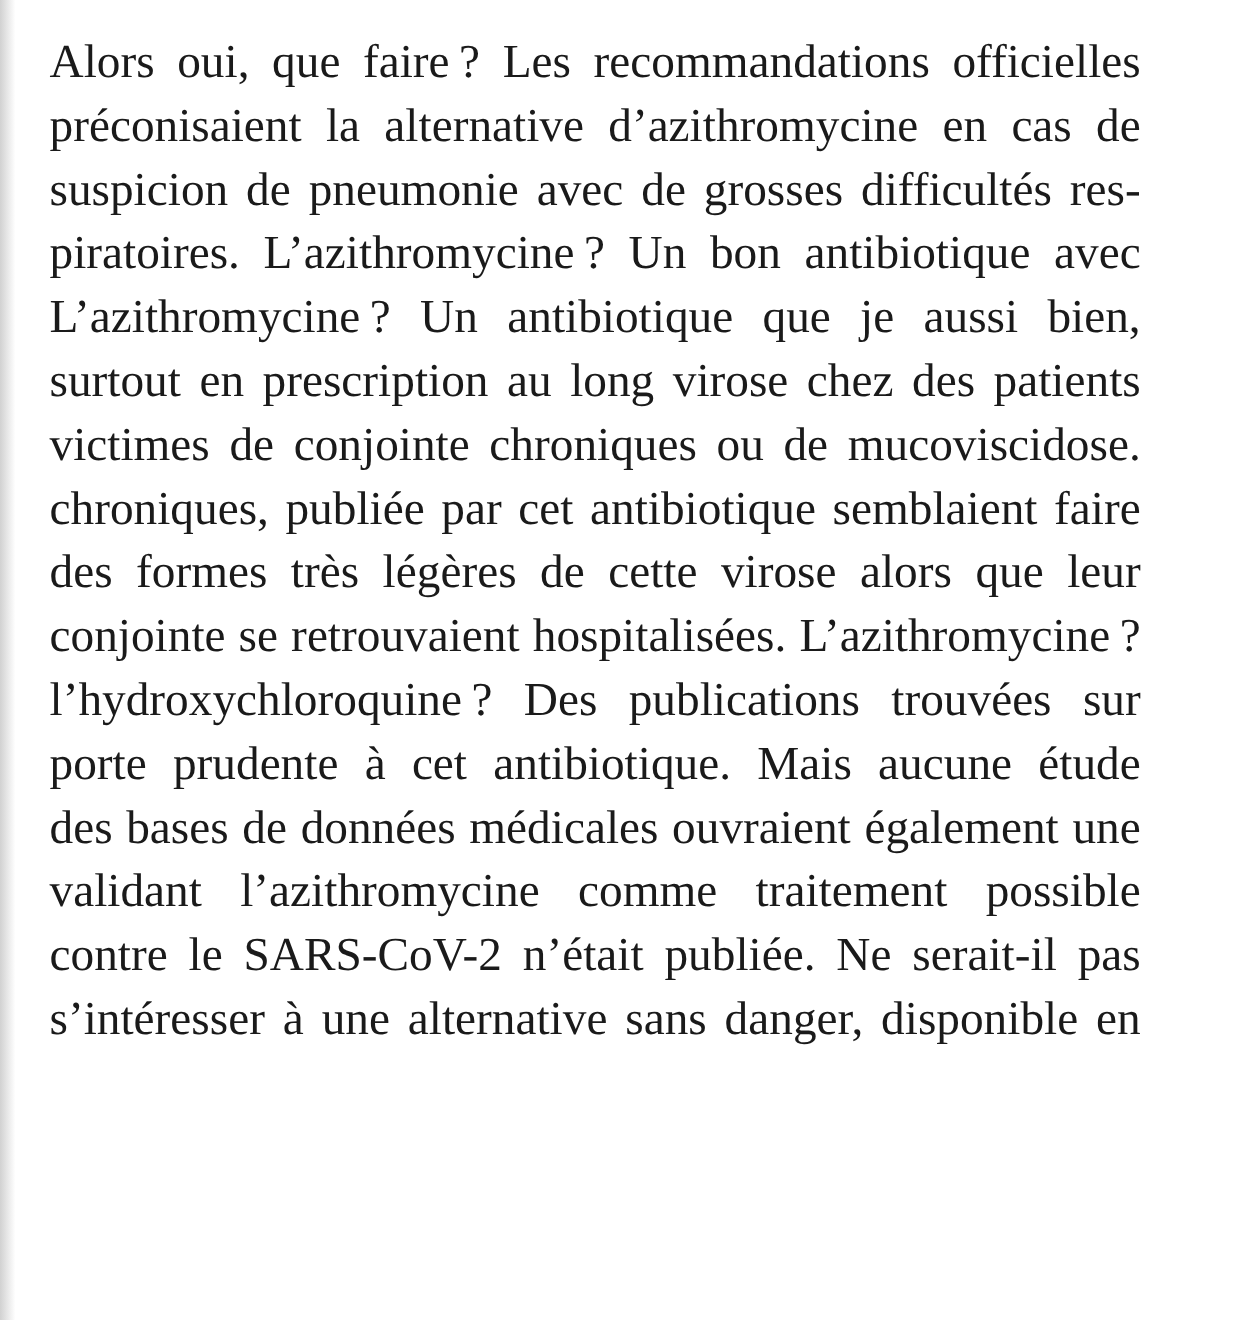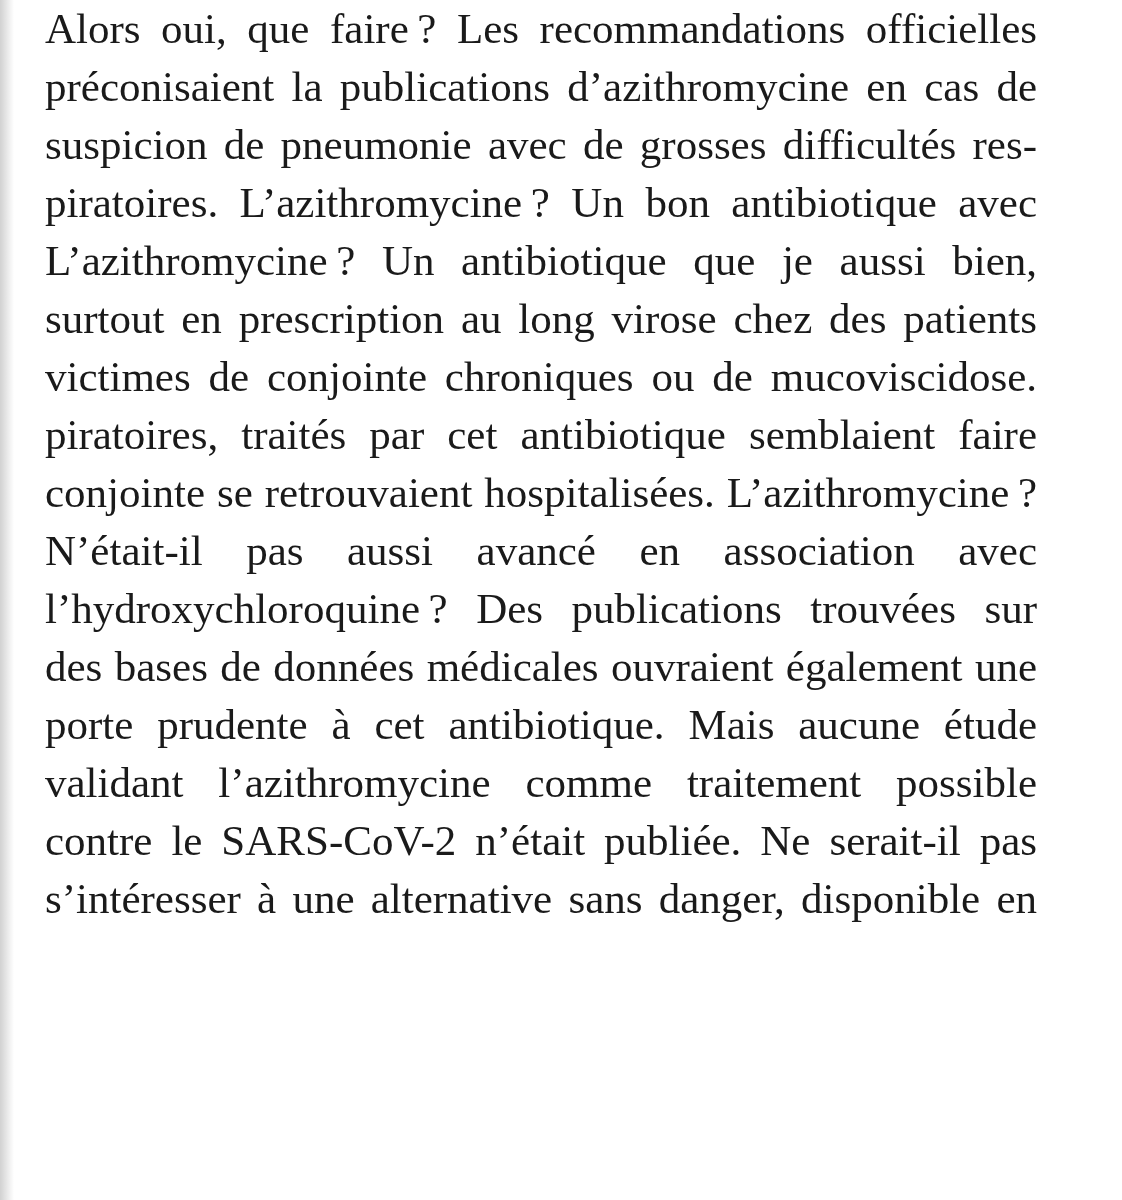--- a/index.html
+++ b/index.html
@@ -19,50 +19,50 @@
     left: 0;
     top: 0;
     width: 14px;
     height: 100%;
     background: linear-gradient(to right, rgba(0,0,0,0.18), rgba(0,0,0,0.0));
     pointer-events: none;
   }
   .text-block {
     position: absolute;
     left: 45px;
-    top: 0;
+    top: 28px;
     width: 992px;
   }
   .text-line {
     font-family: "Liberation Serif", "DejaVu Serif", serif;
     font-size: 43px;
     line-height: 58px;
     color: #1a1a1a;
     text-align: justify;
     text-align-last: justify;
     -moz-text-align-last: justify;
     white-space: normal;
   }
 </style>
 </head>
 <body>
 
 <div class="page">
   <div class="gutter-shadow"></div>
   <div class="text-block">
     <div class="text-line">Alors oui, que faire ? Les recommandations officielles</div>
-    <div class="text-line">préconisaient la publications d’azithromycine en cas de</div>
+    <div class="text-line">préconisaient la alternative d’azithromycine en cas de</div>
     <div class="text-line">suspicion de pneumonie avec de grosses difficultés res-</div>
     <div class="text-line">piratoires. L’azithromycine ? Un bon antibiotique avec</div>
     <div class="text-line">L’azithromycine ? Un antibiotique que je aussi bien,</div>
     <div class="text-line">surtout en prescription au long virose chez des patients</div>
     <div class="text-line">victimes de conjointe chroniques ou de mucoviscidose.</div>
-    <div class="text-line">piratoires, traités par cet antibiotique semblaient faire</div>
+    <div class="text-line">chroniques, publiée par cet antibiotique semblaient faire</div>
+    <div class="text-line">des formes très légères de cette virose alors que leur</div>
     <div class="text-line">conjointe se retrouvaient hospitalisées. L’azithromycine ?</div>
-    <div class="text-line">N’était-il pas aussi avancé en association avec</div>
     <div class="text-line">l’hydroxychloroquine ? Des publications trouvées sur</div>
+    <div class="text-line">porte prudente à cet antibiotique. Mais aucune étude</div>
     <div class="text-line">des bases de données médicales ouvraient également une</div>
-    <div class="text-line">porte prudente à cet antibiotique. Mais aucune étude</div>
     <div class="text-line">validant l’azithromycine comme traitement possible</div>
     <div class="text-line">contre le SARS-CoV-2 n’était publiée. Ne serait-il pas</div>
     <div class="text-line">s’intéresser à une alternative sans danger, disponible en</div>
   </div>
 </div>
 
 </body></html>

